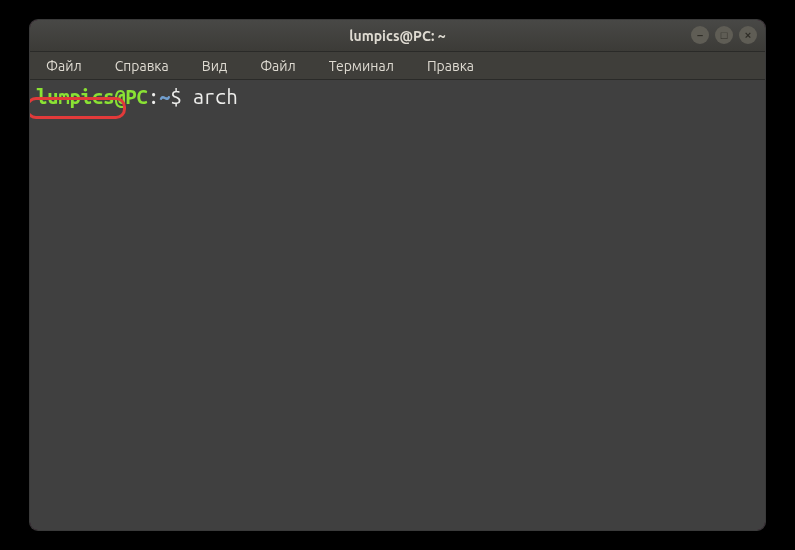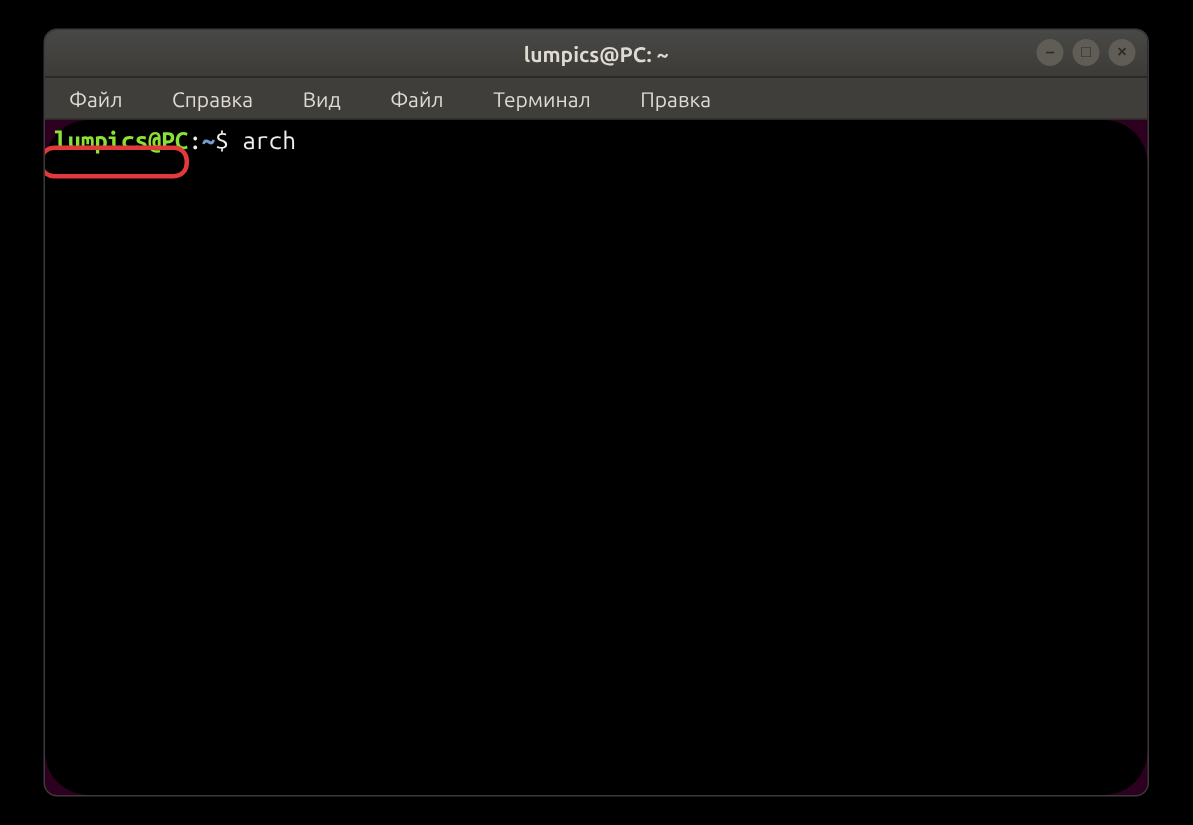--- a/index.html
+++ b/index.html
@@ -71,28 +71,27 @@
       border-bottom: 1px solid #2a2a28;
     }
     .menu-item {
       color: #dfdbd2;
       font-family: "Ubuntu", sans-serif;
       font-size: 14px;
       padding: 2px 8px;
       cursor: pointer;
     }
     .terminal-body {
-      background: #000000;
+      background: #404040;
       padding: 4px 6px;
       height: calc(100% - 60px);
-      font-size: 16px;
+      font-size: 20px;
       line-height: 1.3;
       color: #eeeeec;
       position: relative;
-      border-radius: 29px;
     }
     .line {
       white-space: pre;
     }
     .prompt-user {
       color: #8ae234;
       font-weight: bold;
     }
     .prompt-path {
       color: #729fcf;

